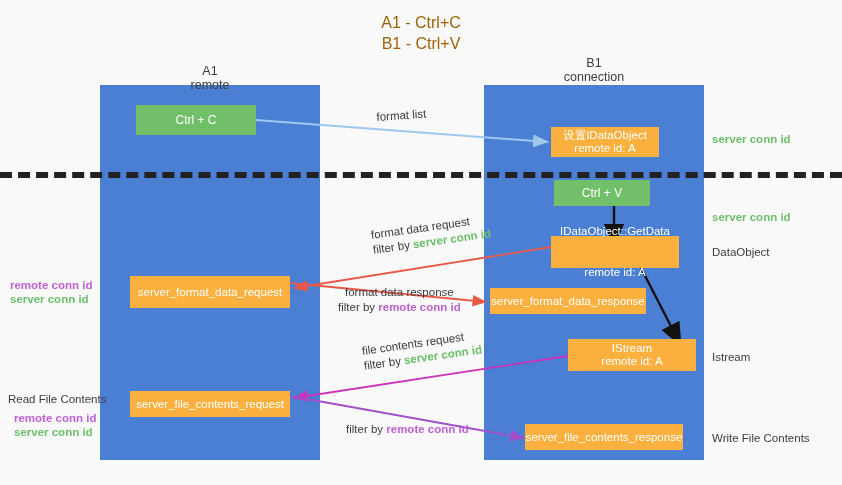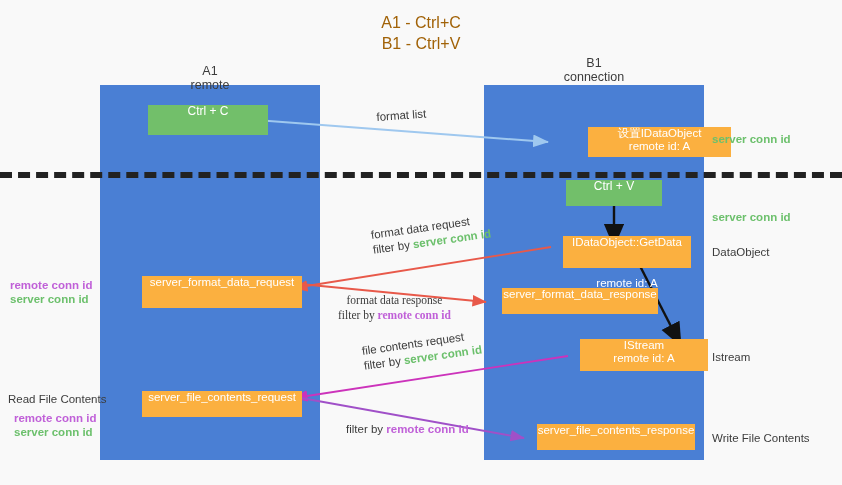--- a/index.html
+++ b/index.html
@@ -37,26 +37,26 @@
     text-align:center;
     color:#3c3c3c;
     font-size:12.5px;
     line-height:14px;
   }
   .node{
     position:absolute;
     display:flex;
     flex-direction:column;
     align-items:center;
+    justify-content:center;
     color:#ffffff;
     font-size:11.5px;
     line-height:13px;
     text-align:center;
     box-sizing:border-box;
-    margin-left:12px;
   }
   .node.orange{ background:#fbb040; }
   .node.green{ background:#72bf6a; font-size:12px; }
   .edge-label{
     position:absolute;
     font-size:11.5px;
     line-height:15px;
     color:#3c3c3c;
     white-space:nowrap;
   }
@@ -144,21 +144,21 @@
   </div>
 
   <div class="node orange" style="left:130px; top:276px; width:160px; height:32px;">
     <span>server_format_data_request</span>
   </div>
 
   <div class="node orange" style="left:130px; top:391px; width:160px; height:26px;">
     <span>server_file_contents_request</span>
   </div>
 
-  <div class="node orange" style="left:576px; top:127px; width:143px; height:30px;">
+  <div class="node orange" style="left:551px; top:127px; width:108px; height:30px;">
     <span>设置IDataObject</span>
     <span>remote id: A</span>
   </div>
 
   <div class="node green" style="left:554px; top:180px; width:96px; height:26px;">
     <span>Ctrl + V</span>
   </div>
 
   <div class="node orange" style="left:551px; top:236px; width:128px; height:32px;gap:28px;">
     <span>IDataObject::GetData</span>
@@ -182,21 +182,21 @@
     <span>format list</span>
   </div>
 
   <div class="edge-label rot" style="left:370px; top:228px; transform:rotate(-8deg);">
     <div>format data request</div>
     <div>
       <span class="plain-txt">filter by </span><span class="green-txt">server conn id</span>
     </div>
   </div>
 
-  <div class="edge-label" style="left:338px; top:293px;font-family:Liberation Serif, serif;">
+  <div class="edge-label" style="left:338px; top:285px;">
     <div style="text-align:center;">format data response</div>
     <div style="text-align:center;">
       <span class="plain-txt">filter by </span><span class="purple-txt">remote conn id</span>
     </div>
   </div>
 
   <div class="edge-label rot" style="left:361px; top:344px; transform:rotate(-8deg);">
     <div>file contents request</div>
     <div>
       <span class="plain-txt">filter by </span><span class="green-txt">server conn id</span>

